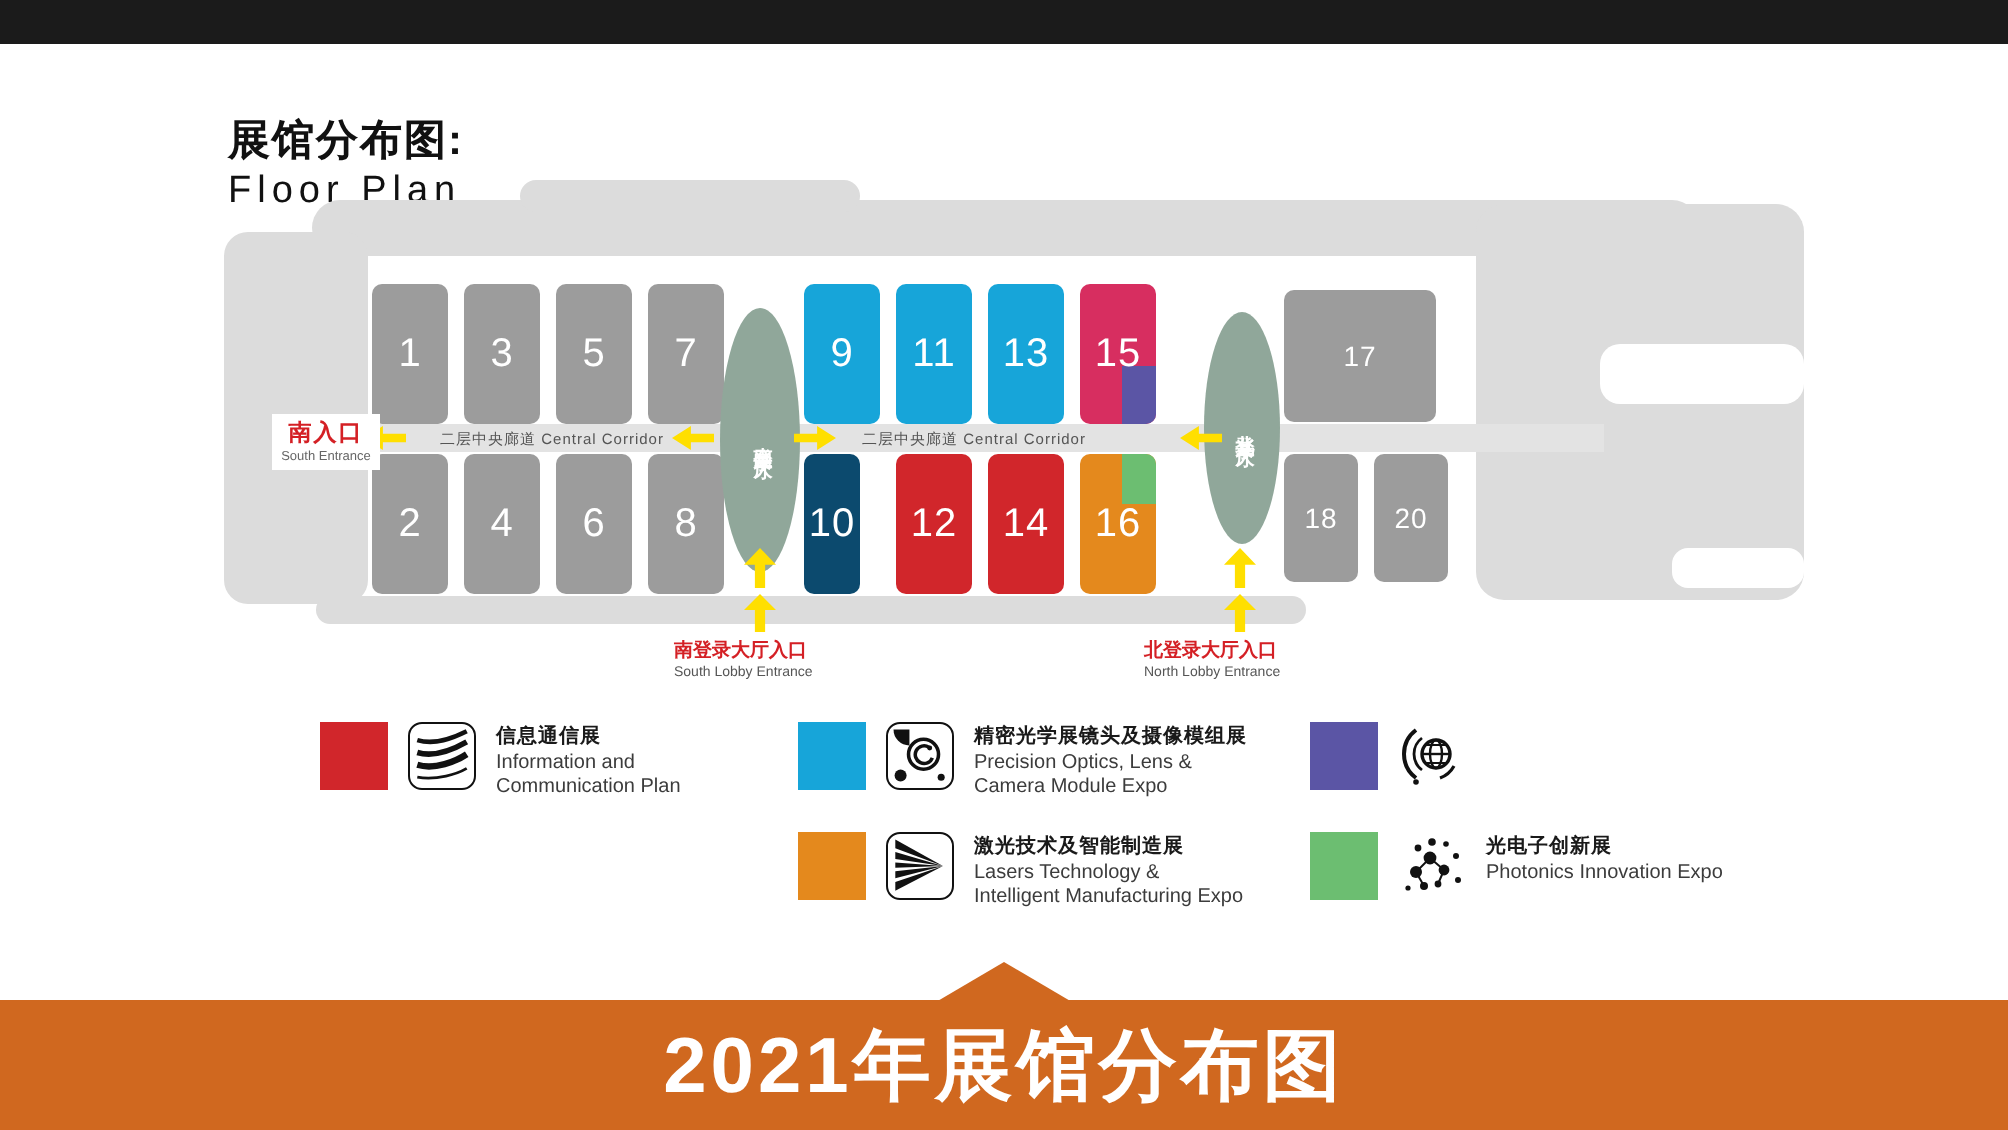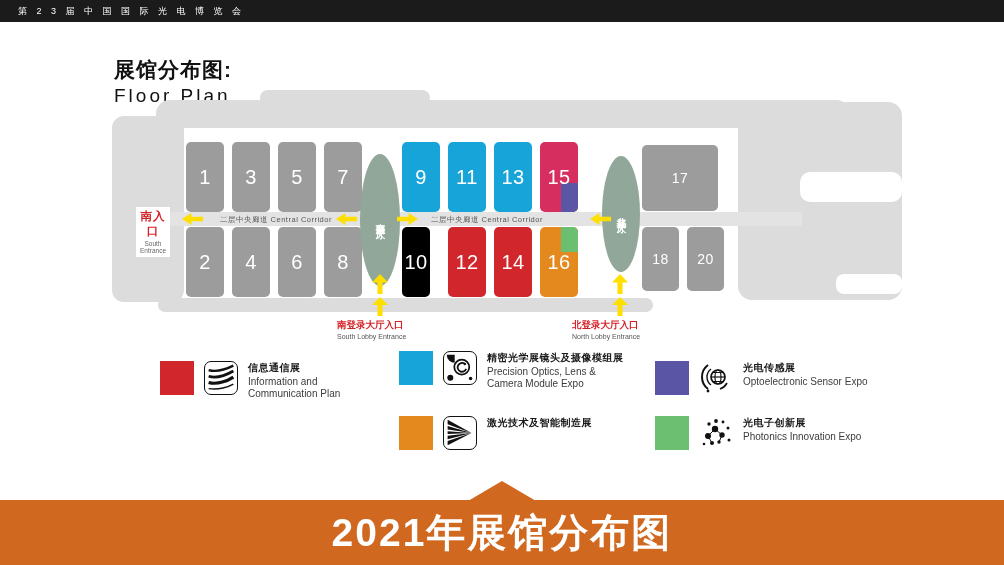--- a/index.html
+++ b/index.html
@@ -33,21 +33,21 @@
   .oval { position:absolute; background:#90a79a; border-radius:50%/50%;
           display:flex; align-items:center; justify-content:center; }
   .oval span { writing-mode:vertical-rl; text-orientation:upright; color:#fff;
                font-size:9.5px; letter-spacing:2px; font-weight:bold; }
 
   .arr { position:absolute; background:#ffdf00; }
   .arr-right { width:21px; height:12px; clip-path:polygon(0 32%,55% 32%,55% 0,100% 50%,55% 100%,55% 68%,0 68%); }
   .arr-left  { width:21px; height:12px; clip-path:polygon(100% 32%,45% 32%,45% 0,0 50%,45% 100%,45% 68%,100% 68%); }
   .arr-up    { width:16px; height:20px; clip-path:polygon(50% 0,100% 42%,66% 42%,66% 100%,34% 100%,34% 42%,0 42%); }
 
-  .entrance-s { position:absolute; left:26px; top:119px; width:34px; background:#fff; text-align:center; padding:2px 0 3px; }
+  .entrance-s { position:absolute; left:26px; top:119px; width:54px; background:#fff; text-align:center; padding:2px 0 3px; }
   .entrance-s .zh { color:#d42025; font-weight:bold; font-size:11.5px; letter-spacing:1px; }
   .entrance-s .en { color:#666; font-size:6.5px; margin-top:1px; }
   .lobby-label { position:absolute; width:96px; }
   .lobby-label .zh { color:#d42025; font-weight:bold; font-size:9.5px; }
   .lobby-label .en { color:#555; font-size:7px; margin-top:1px; }
 
   
   .legend-item { position:absolute; display:flex; align-items:flex-start; gap:10px; }
   .swatch { width:34px; height:34px; flex:0 0 34px; }
   .lg-icon { width:34px; height:34px; flex:0 0 34px; }
@@ -62,21 +62,20 @@
   .footer-tri { position:absolute; left:468px; top:481px; width:0; height:0;
                 border-left:34px solid transparent; border-right:34px solid transparent;
                 border-bottom:20px solid #d0681f; }
 </style>
 </head>
 <body>
 
 <div class="stage">
 
   <div class="topbar">
-    <span>第 2 3 届 中 国 国 际 光 电 博 览 会</span>
   </div>
 
   <div class="plan-title">
     <div class="zh">展馆分布图:</div>
     <div class="en">Floor Plan</div>
   </div>
 
   <div class="plan">
 
     <div class="blob" style="left:46px;top:12px;width:694px;height:28px;border-radius:14px;"></div>
@@ -122,21 +121,21 @@
         <div class="hall" style="left: 338px; top: 54px; width: 38px; height: 70px; background: rgb(23, 165, 217);">
           <span class="num" style="position: relative;">11</span>
         </div>
         <div class="hall" style="left: 384px; top: 54px; width: 38px; height: 70px; background: rgb(23, 165, 217);">
           <span class="num" style="position: relative;">13</span>
         </div>
         <div class="hall" style="left: 430px; top: 54px; width: 38px; height: 70px; background: rgb(215, 46, 96);">
           <div class="corner" style="width: 17px; height: 29px; background: rgb(91, 85, 165); border-radius: 0px 0px 5px; bottom: 0px; right: 0px;"></div>
           <span class="num" style="position: relative;">15</span>
         </div>
-        <div class="hall" style="left: 292px; top: 139px; width: 28px; height: 70px; background: #000000;">
+        <div class="hall" style="left: 292px; top: 139px; width: 28px; height: 70px; background: #0c4a6e;">
           <span class="num" style="position: relative;">10</span>
         </div>
         <div class="hall" style="left: 338px; top: 139px; width: 38px; height: 70px; background: rgb(209, 38, 43);">
           <span class="num" style="position: relative;">12</span>
         </div>
         <div class="hall" style="left: 384px; top: 139px; width: 38px; height: 70px; background: rgb(209, 38, 43);">
           <span class="num" style="position: relative;">14</span>
         </div>
         <div class="hall" style="left: 430px; top: 139px; width: 38px; height: 70px; background: rgb(228, 137, 29);">
           <div class="corner" style="width: 17px; height: 25px; background: rgb(108, 190, 113); border-radius: 0px 5px 0px 0px; top: 0px; right: 0px;"></div>
@@ -195,21 +194,21 @@
         <path d="M3 29 C14 31, 26 27, 31 24" stroke="#111" stroke-width="1.6" fill="none"></path>
       </svg>
     </div>
     <div class="lg-text">
       <div class="zh">信息通信展</div>
       <div class="en">Information and
 Communication Plan</div>
     </div>
   </div>
 
-  <div class="legend-item" style="left:399px;top:351px;justify-content:space-between;">
+  <div class="legend-item" style="left:399px;top:361px;justify-content:space-between;">
     <div class="swatch" style="background: rgb(23, 165, 217);"></div>
     <div class="lg-icon boxed">
       <svg viewBox="0 0 34 34" width="30" height="30" style="margin:0.5px;">
         <path d="M2 2 a9 9 0 0 0 9 9 L11 2 Z" fill="#111"></path>
         <circle cx="19" cy="16" r="8.5" stroke="#111" stroke-width="2" fill="none"></circle>
         <path d="M22 12 a5 5 0 1 0 2 6" stroke="#111" stroke-width="2" fill="none"></path>
         <circle cx="22.5" cy="12.5" r="1.4" fill="#111"></circle>
         <circle cx="6" cy="28" r="3.4" fill="#111"></circle>
         <circle cx="29" cy="29" r="2" fill="#111"></circle>
       </svg>
@@ -229,40 +228,38 @@
         <ellipse cx="19" cy="16" rx="3" ry="7" stroke="#111" stroke-width="1.2" fill="none"></ellipse>
         <line x1="12" y1="16" x2="26" y2="16" stroke="#111" stroke-width="1.2"></line>
         <line x1="13.5" y1="11.5" x2="24.5" y2="11.5" stroke="#111" stroke-width="1"></line>
         <line x1="13.5" y1="20.5" x2="24.5" y2="20.5" stroke="#111" stroke-width="1"></line>
         <path d="M9 4 A15 15 0 0 0 9 28" stroke="#111" stroke-width="2" fill="none"></path>
         <path d="M12 8 A10 10 0 0 0 12 24" stroke="#111" stroke-width="1.4" fill="none"></path>
         <path d="M28 22 A13 13 0 0 1 21 28" stroke="#111" stroke-width="1.6" fill="none"></path>
         <circle cx="9" cy="30" r="1.4" fill="#111"></circle>
       </svg>
     </div>
-    <div class="lg-text">
-      <div class="zh">光电传感展</div>
-      <div class="en">Optoelectronic Sensor Expo</div>
-    </div>
   </div>
 
 
   <div class="legend-item" style="left:399px;top:416px;">
     <div class="swatch" style="background: rgb(228, 137, 29);"></div>
     <div class="lg-icon boxed">
       <svg viewBox="0 0 34 34" width="30" height="30" style="margin:0.5px;">
         <polygon points="30,17 3,2 3,7" fill="#111"></polygon>
         <polygon points="30,17 3,9 3,13" fill="#111"></polygon>
         <polygon points="30,17 3,15 3,18" fill="#111"></polygon>
         <polygon points="30,17 3,20 3,24" fill="#111"></polygon>
         <polygon points="30,17 3,26 3,31" fill="#111"></polygon>
       </svg>
     </div>
     <div class="lg-text">
       <div class="zh">激光技术及智能制造展</div>
+      <div class="en">Lasers Technology &amp;
+Intelligent Manufacturing Expo</div>
     </div>
   </div>
 
   <div class="legend-item" style="left:655px;top:416px;">
     <div class="swatch" style="background: rgb(108, 190, 113);"></div>
     <div class="lg-icon">
       <svg viewBox="0 0 34 34" width="34" height="34">
         <line x1="9" y1="20" x2="16" y2="13" stroke="#111" stroke-width="1"></line>
         <line x1="16" y1="13" x2="23" y2="19" stroke="#111" stroke-width="1"></line>
         <line x1="9" y1="20" x2="13" y2="27" stroke="#111" stroke-width="1"></line>

